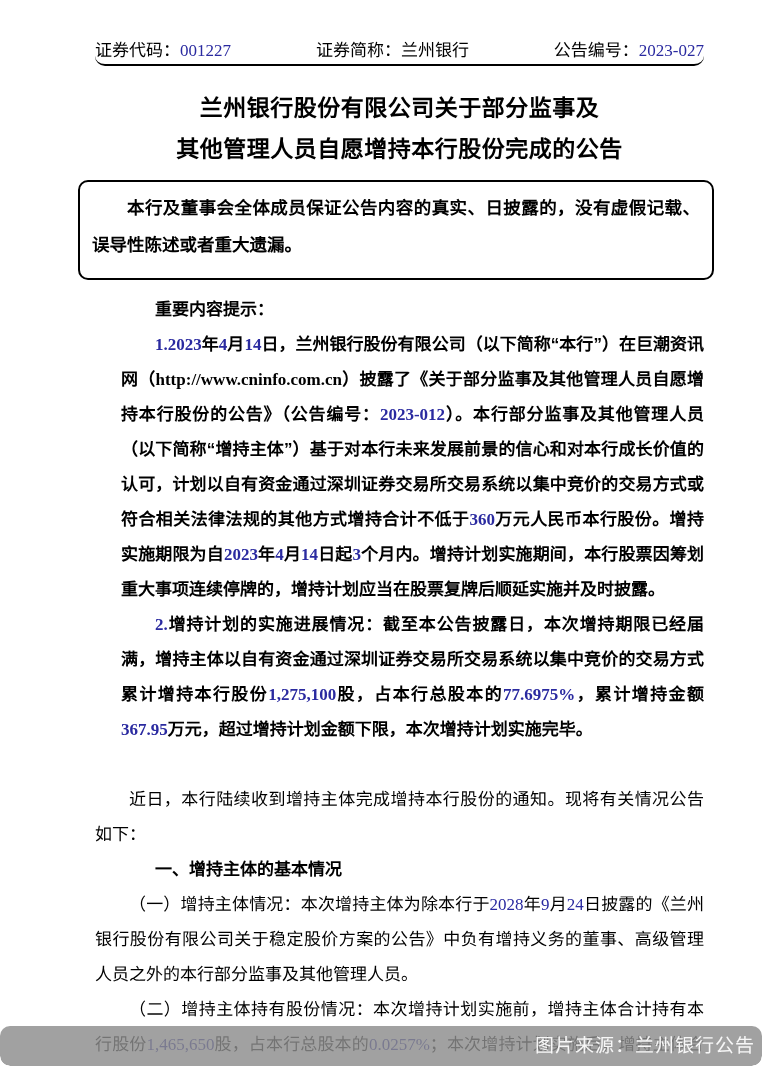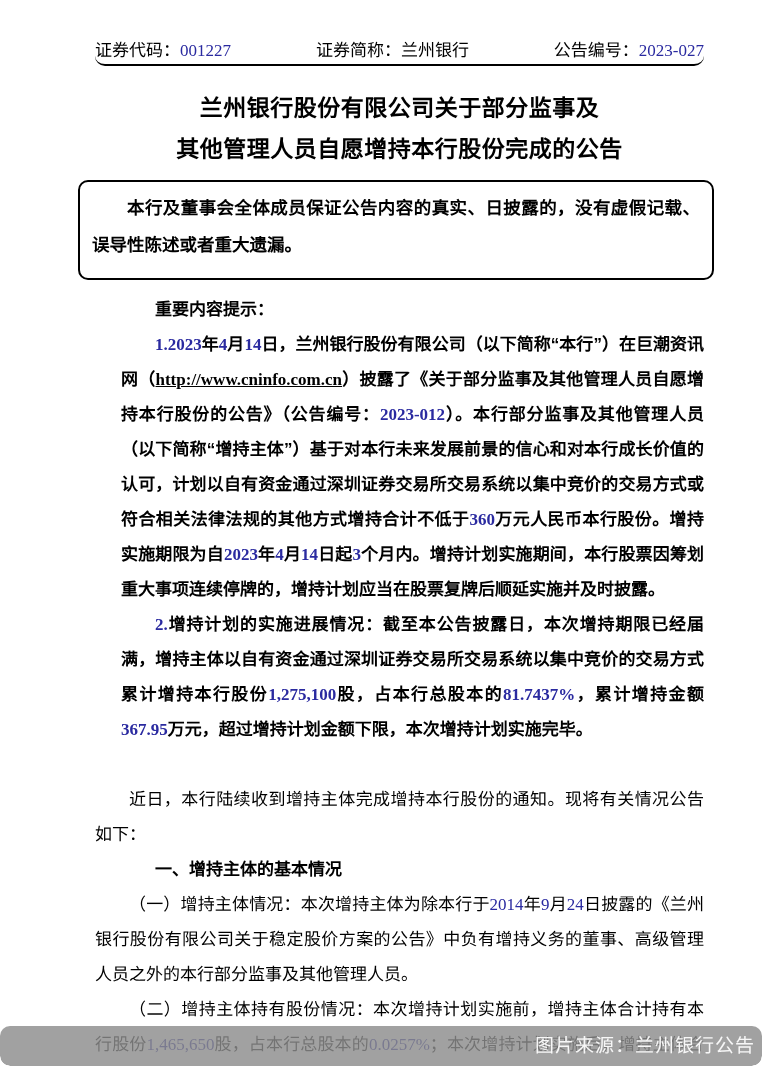--- a/index.html
+++ b/index.html
@@ -63,21 +63,21 @@
     font-family: "Liberation Serif", "DejaVu Serif", serif;
   }
   .para.bold {
     font-weight: bold;
     font-family: "Liberation Sans", "DejaVu Sans", sans-serif;
     margin-left: 26px;
   }
   .spacer { height: 35px; }
   
   .num { color: var(--num-color, #2a2aa0); font-family: "Liberation Serif", "DejaVu Serif", serif; }
-  .lat { color: #000000; font-family: "Liberation Serif", "DejaVu Serif", serif; text-decoration: underline; }
+  .lat { color: #000000; font-family: "Liberation Serif", "DejaVu Serif", serif; }
   
   .watermark-band {
     position: absolute;
     left: 0; right: 0; bottom: 0;
     height: 40px;
     background: var(--band-color, rgba(140,140,140,0.82));
     display: flex;
     align-items: center;
     justify-content: flex-end;
     padding-right: 7px;
@@ -107,25 +107,25 @@
       <div>其他管理人员自愿增持本行股份完成的公告</div>
     </div>
 
     <div class="statement-box">
       <p>本行及董事会全体成员保证公告内容的真实、日披露的，没有虚假记载、误导性陈述或者重大遗漏。</p>
     </div>
 
     <div class="doc-body" id="doc-body">
         <p class="para rich bold">重要内容提示：</p>
         <p class="para rich bold"><span class="num">1.2023</span>年<span class="num">4</span>月<span class="num">14</span>日，兰州银行股份有限公司（以下简称“本行”）在巨潮资讯网（<span class="lat">http://www.cninfo.com.cn</span>）披露了《关于部分监事及其他管理人员自愿增持本行股份的公告》（公告编号：<span class="num">2023-012</span>）。本行部分监事及其他管理人员（以下简称“增持主体”）基于对本行未来发展前景的信心和对本行成长价值的认可，计划以自有资金通过深圳证券交易所交易系统以集中竞价的交易方式或符合相关法律法规的其他方式增持合计不低于<span class="num">360</span>万元人民币本行股份。增持实施期限为自<span class="num">2023</span>年<span class="num">4</span>月<span class="num">14</span>日起<span class="num">3</span>个月内。增持计划实施期间，本行股票因筹划重大事项连续停牌的，增持计划应当在股票复牌后顺延实施并及时披露。</p>
-        <p class="para rich bold"><span class="num">2.</span>增持计划的实施进展情况：截至本公告披露日，本次增持期限已经届满，增持主体以自有资金通过深圳证券交易所交易系统以集中竞价的交易方式累计增持本行股份<span class="num">1,275,100</span>股，占本行总股本的<span class="num">81.7437%</span>，累计增持金额<span class="num">367.95</span>万元，超过增持计划金额下限，本次增持计划实施完毕。</p>
+        <p class="para rich bold"><span class="num">2.</span>增持计划的实施进展情况：截至本公告披露日，本次增持期限已经届满，增持主体以自有资金通过深圳证券交易所交易系统以集中竞价的交易方式累计增持本行股份<span class="num">1,275,100</span>股，占本行总股本的<span class="num">77.6975%</span>，累计增持金额<span class="num">367.95</span>万元，超过增持计划金额下限，本次增持计划实施完毕。</p>
         <p class="spacer"></p>
         <p class="para rich">近日，本行陆续收到增持主体完成增持本行股份的通知。现将有关情况公告如下：</p>
         <p class="para rich bold">一、增持主体的基本情况</p>
-        <p class="para rich">（一）增持主体情况：本次增持主体为除本行于<span class="num">2014</span>年<span class="num">9</span>月<span class="num">24</span>日披露的《兰州银行股份有限公司关于稳定股价方案的公告》中负有增持义务的董事、高级管理人员之外的本行部分监事及其他管理人员。</p>
+        <p class="para rich">（一）增持主体情况：本次增持主体为除本行于<span class="num">2028</span>年<span class="num">9</span>月<span class="num">24</span>日披露的《兰州银行股份有限公司关于稳定股价方案的公告》中负有增持义务的董事、高级管理人员之外的本行部分监事及其他管理人员。</p>
         <p class="para rich">（二）增持主体持有股份情况：本次增持计划实施前，增持主体合计持有本行股份<span class="num">1,465,650</span>股，占本行总股本的<span class="num">0.0257%</span>；本次增持计划实施后，增持主体合计持有本行股份股，占本行总股本的。</p>
       </div>
 
   </div>
 
   <div class="watermark-band">
     <span class="watermark-text">图片来源：兰州银行公告</span>
   </div>
 </div>
 

